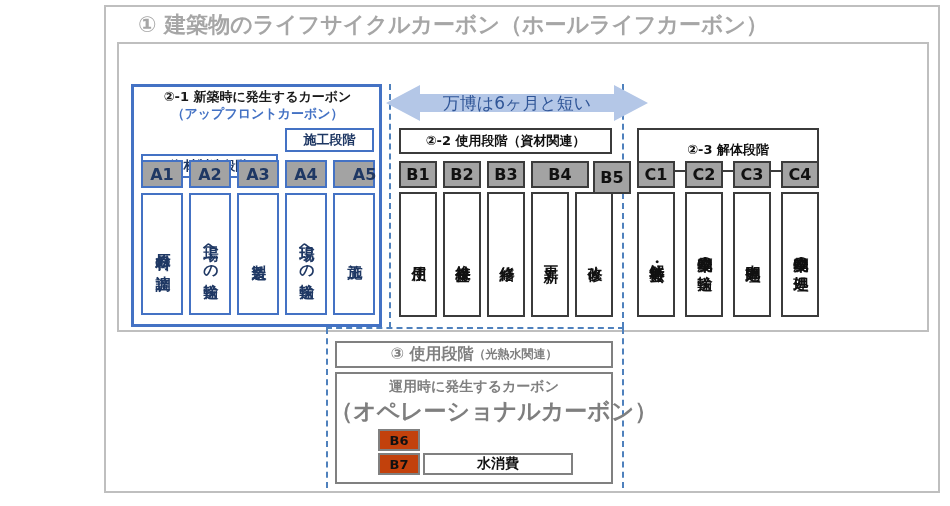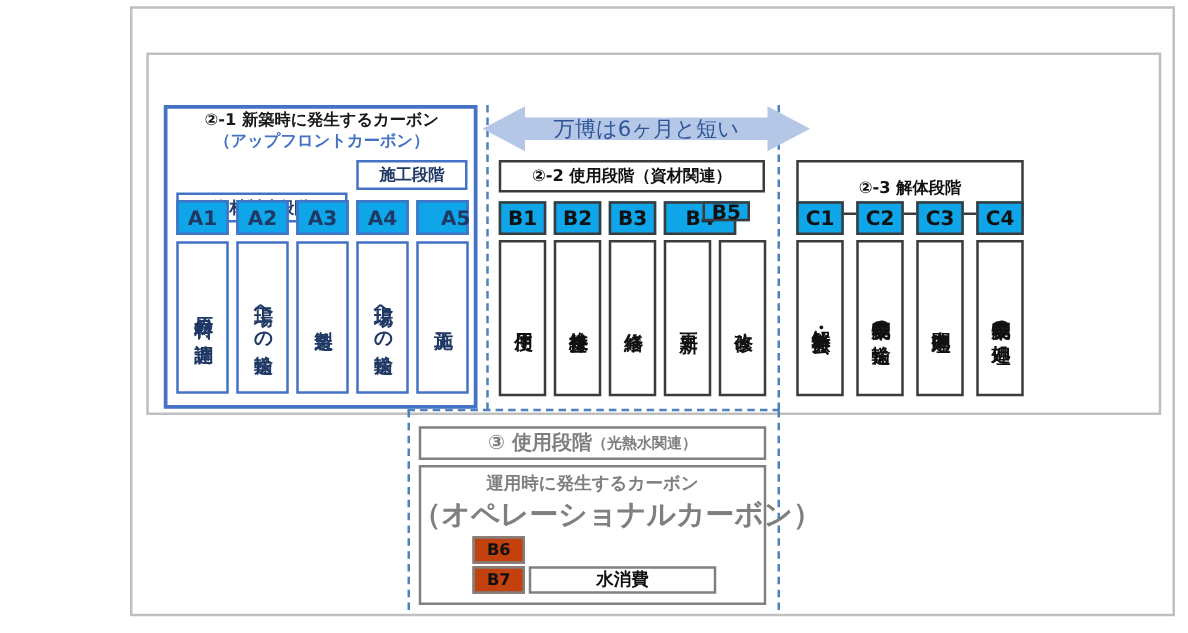--- a/index.html
+++ b/index.html
@@ -129,21 +129,21 @@
 
   
   .code-cell {
     position: absolute;
     box-sizing: border-box;
     display: flex;
     align-items: center;
     justify-content: center;
     font-weight: bold;
     font-size: 16px;
-    background: #0ea5e9;
+    background: #a3a3a3;
   }
   .code-cell.blue {
     border: 2px solid #4472c4;
     color: #1f3864;
   }
   .code-cell.dark {
     border: 2px solid #3b3b3b;
     color: #111111;
   }
 
@@ -293,20 +293,21 @@
   }
 </style>
 </head>
 <body>
 
 <div id="stage">
 
   <div class="frame-lvl1"></div>
   <div class="frame-lvl2"></div>
 
+  <div class="band-title" id="title-lvl1">① 建築物のライフサイクルカーボン（ホールライフカーボン）</div>
 
   <div class="dashed-v" style="left:389px; top:84px; height:244px;"></div>
   <div class="dashed-v" style="left:622px; top:84px; height:244px;"></div>
   <div class="dashed-v" style="left:326px; top:328px; height:160px;"></div>
   <div class="dashed-v" style="left:622px; top:328px; height:160px;"></div>
   <div class="dashed-h" style="left:326px; top:327px; width:298px;"></div>
 
   <div id="group-a"></div>
   <div id="group-a-title">②-1 新築時に発生するカーボン</div>
   <div id="group-a-subtitle">（アップフロントカーボン）</div>
@@ -342,21 +343,21 @@
     </svg>
     <div id="arrow-label">万博は6ヶ月と短い</div>
   </div>
 
   <div class="stage-head dark" style="left:399px; top:128px; width:213px; height:26px;">②-2 使用段階（資材関連）</div>
 
   <div class="code-cell dark" style="left:399px; top:161px; width:38px; height:27px;">B1</div>
   <div class="code-cell dark" style="left:443px; top:161px; width:38px; height:27px;">B2</div>
   <div class="code-cell dark" style="left:487px; top:161px; width:38px; height:27px;">B3</div>
   <div class="code-cell dark" style="left:531px; top:161px; width:58px; height:27px;">B4</div>
-  <div class="code-cell dark" style="left:562px; top:161px; width:38px; height:16px;">B5</div>
+  <div class="code-cell dark" style="left:593px; top:161px; width:38px; height:33px;">B5</div>
 
   <div class="vbox dark" style="left:399px; top:192px; width:38px; height:125px;">
     <span class="vtext">使用</span>
   </div>
   <div class="vbox dark" style="left:443px; top:192px; width:38px; height:125px;">
     <span class="vtext">維持保全</span>
   </div>
   <div class="vbox dark" style="left:487px; top:192px; width:38px; height:125px;">
     <span class="vtext">修繕</span>
   </div>

